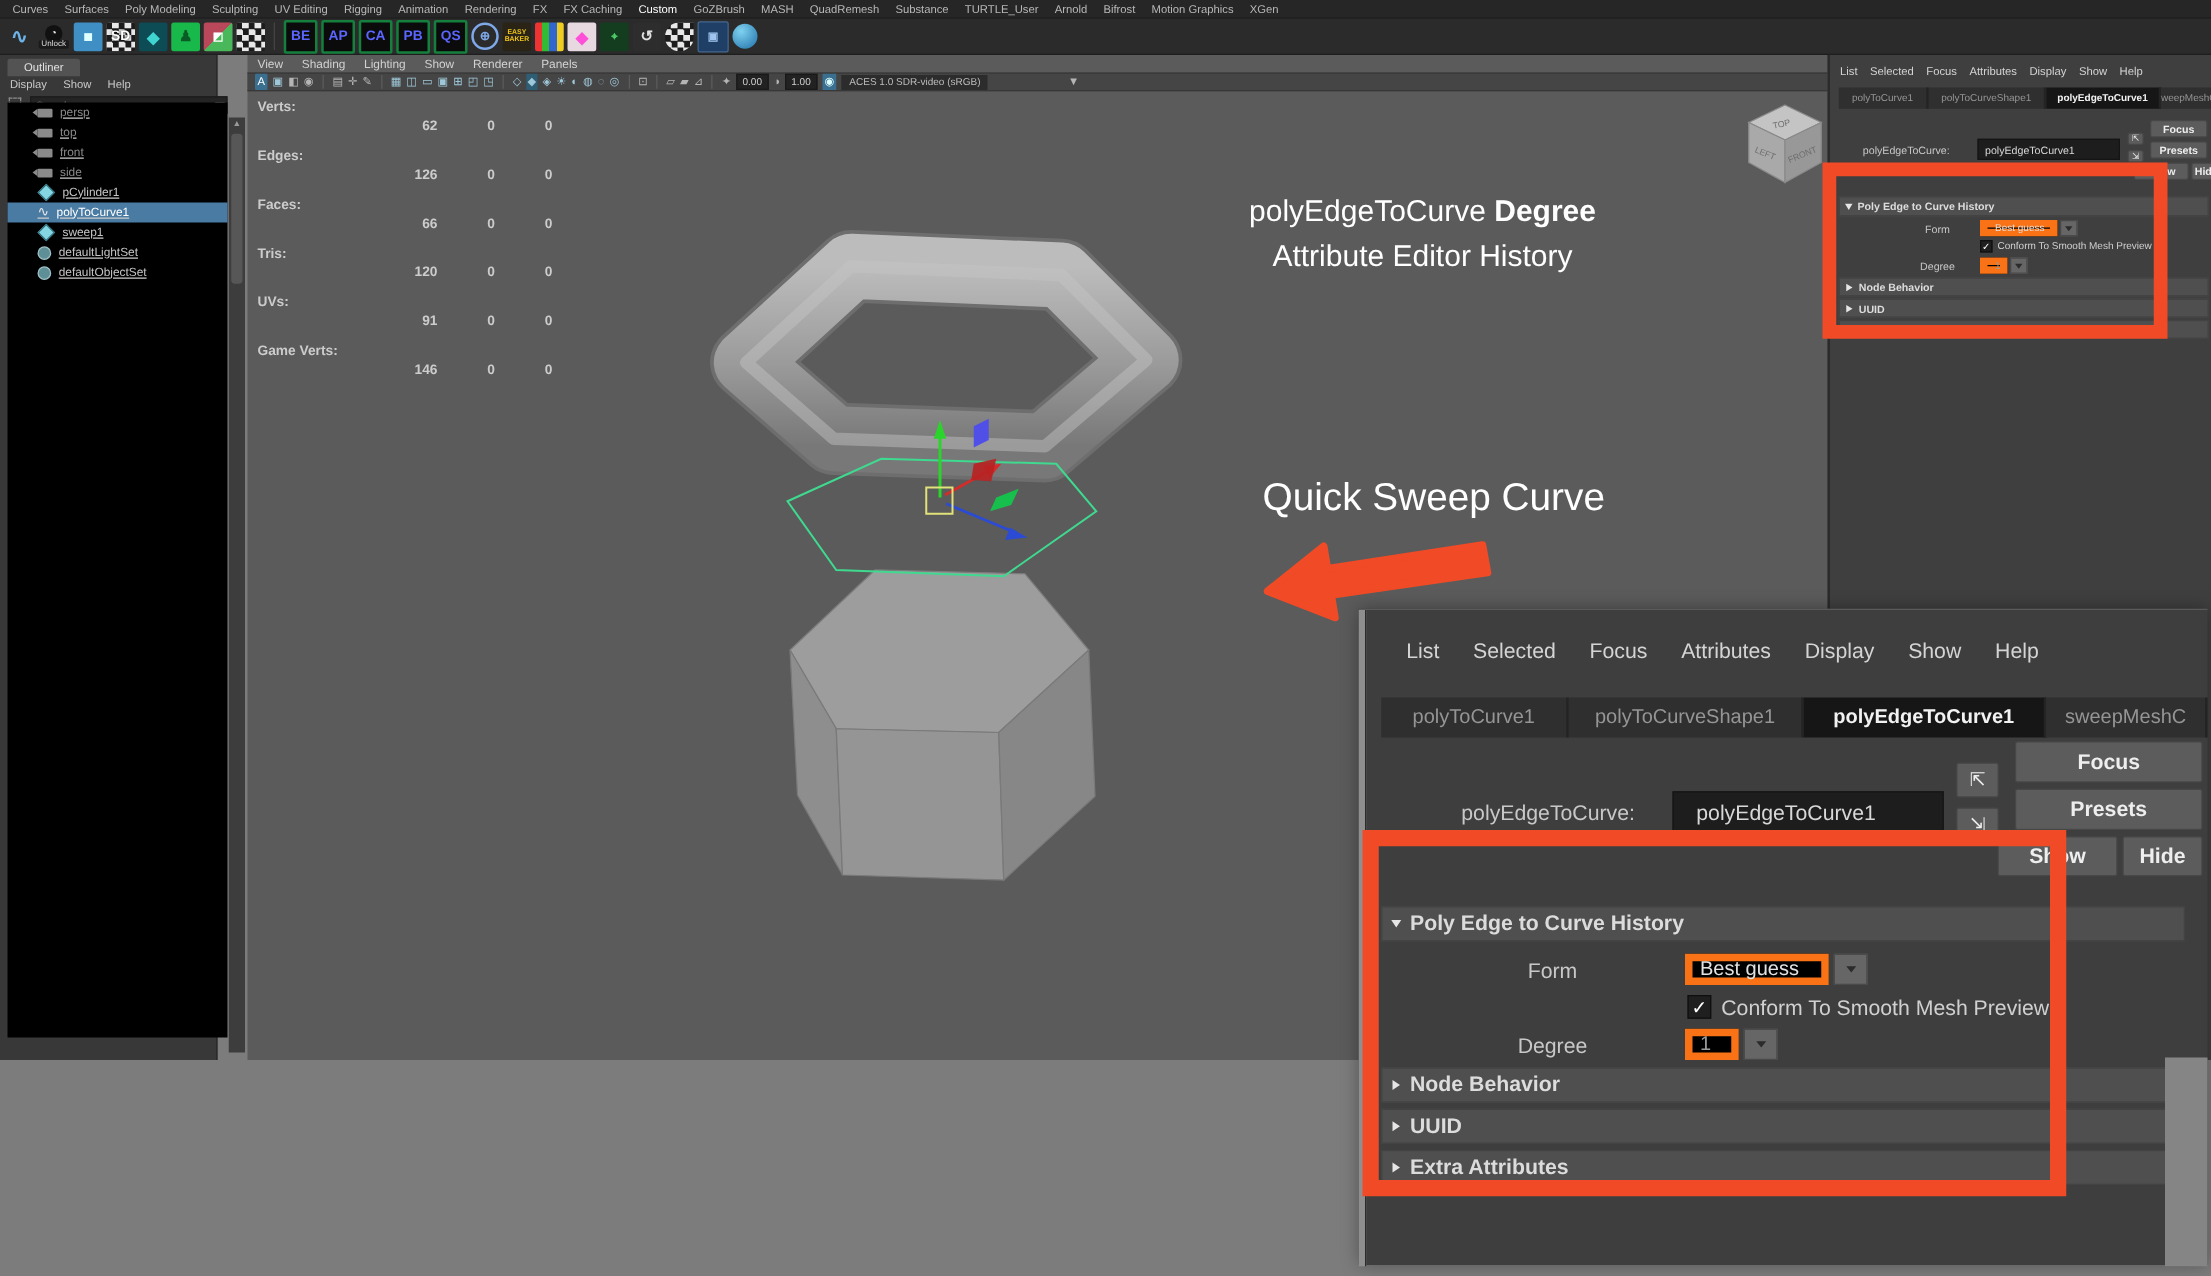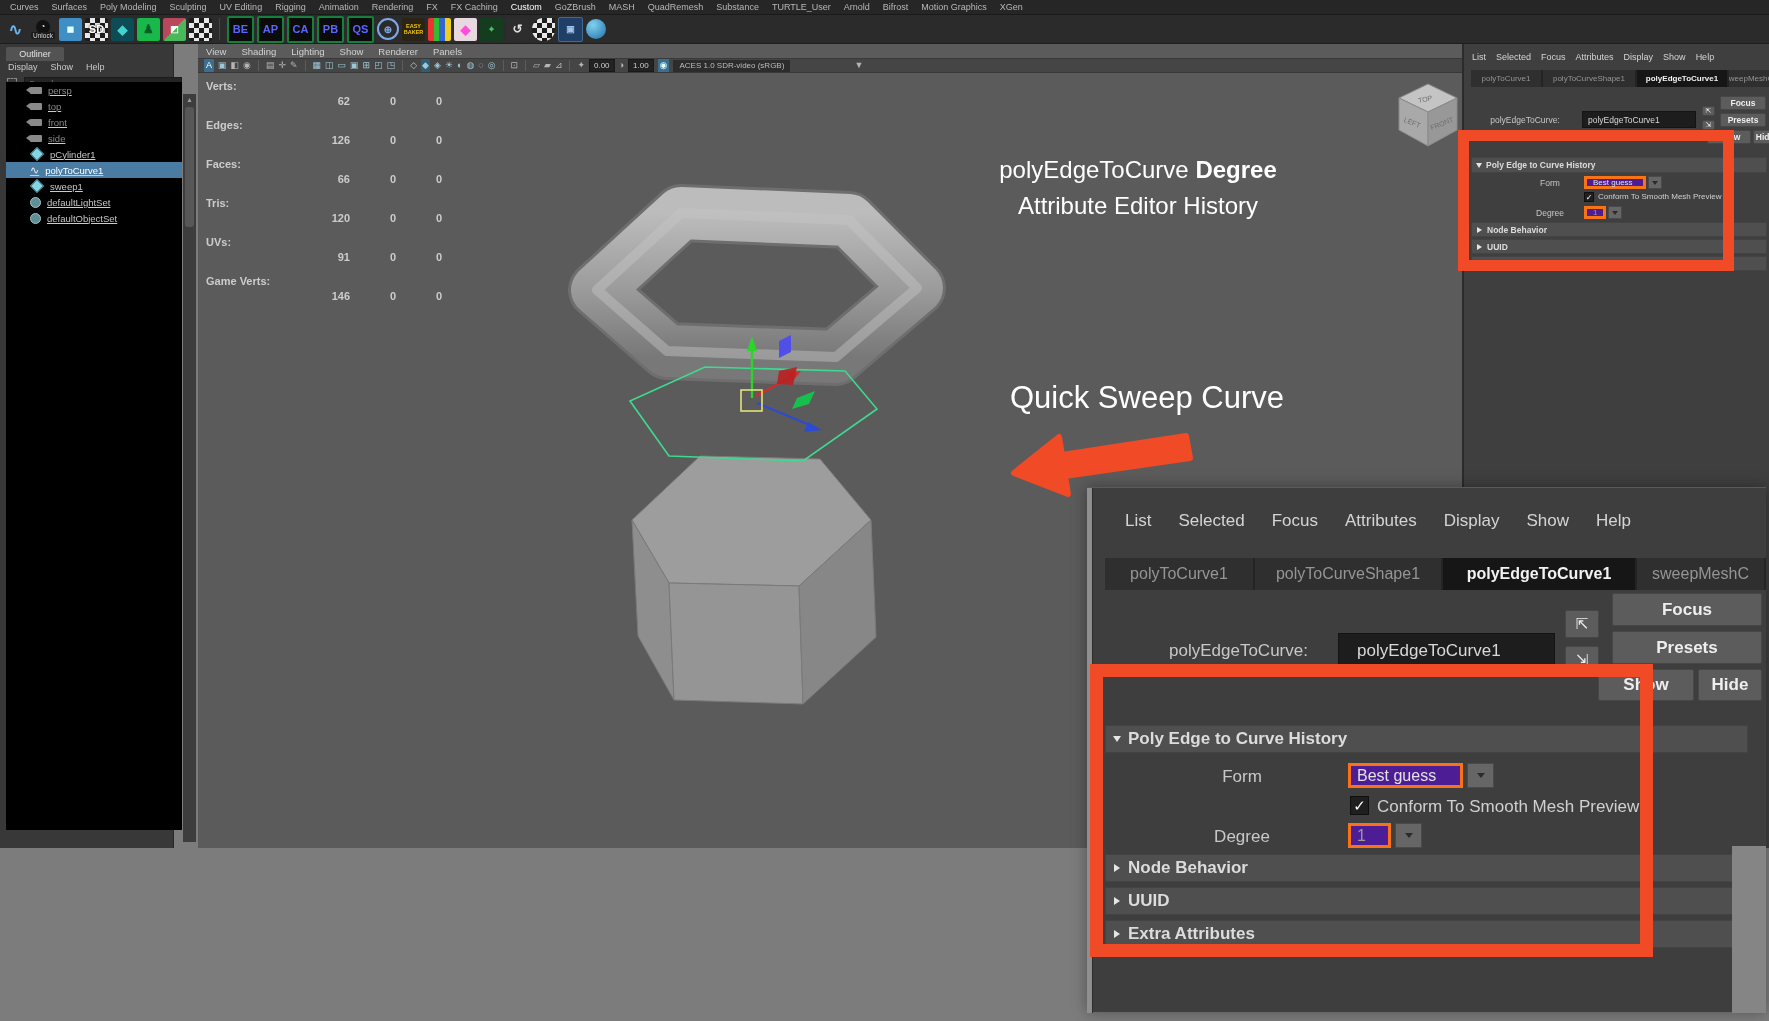--- a/index.html
+++ b/index.html
@@ -65,21 +65,21 @@
   .ae-menus{display:flex;color:#d4d4d4;}
   .tab{background:#2f2f2f;color:#959595;display:flex;align-items:center;justify-content:center;
        border-right:2px solid #242424;white-space:nowrap;overflow:hidden;}
   .tab.active{background:#161616;color:#f2f2f2;font-weight:bold;}
   .aebtn{background:#5c5c5c;color:#eeeeee;display:flex;align-items:center;justify-content:center;
          border:1px solid #474747;border-radius:2px;}
   .aefield{background:#1d1d1d;border:1px solid #141414;color:#d8d8d8;display:flex;align-items:center;}
   .secbar{background:#4f4f4f;color:#dcdcdc;font-weight:bold;display:flex;align-items:center;border:1px solid #434343;}
   .tri-r{width:0;height:0;border-left:6px solid #e6e6e6;border-top:4px solid transparent;border-bottom:4px solid transparent;margin:0 8px;flex:0 0 auto;}
   .tri-d{width:0;height:0;border-top:6px solid #e6e6e6;border-left:4px solid transparent;border-right:4px solid transparent;margin:0 7px;flex:0 0 auto;}
-  .drop{background:#4c1d95;border:3px solid #f97316;color:#e2e2e2;display:flex;align-items:center;padding-left:6px;text-align:center;}
+  .drop{background:#000000;border:6px solid #f97316;color:#e2e2e2;display:flex;align-items:center;padding-left:6px;text-align:center;}
   .dropbtn{background:#666;border:1px solid #4a4a4a;display:flex;align-items:center;justify-content:center;}
   .dropbtn i{width:0;height:0;border-top:5px solid #2b2b2b;border-left:4px solid transparent;border-right:4px solid transparent;}
   .chk{background:#1f1f1f;border:1px solid #0f0f0f;color:#fff;display:flex;align-items:center;justify-content:center;}
   .rowlabel{color:#c8c8c8;text-align:center;}
 
   
   .s .tri-r{border-left-width:5px;border-top-width:3px;border-bottom-width:3px;margin:0 5px;}
   .s .tri-d{border-top-width:5px;border-left-width:3px;border-right-width:3px;margin:0 4px;}
 
   

